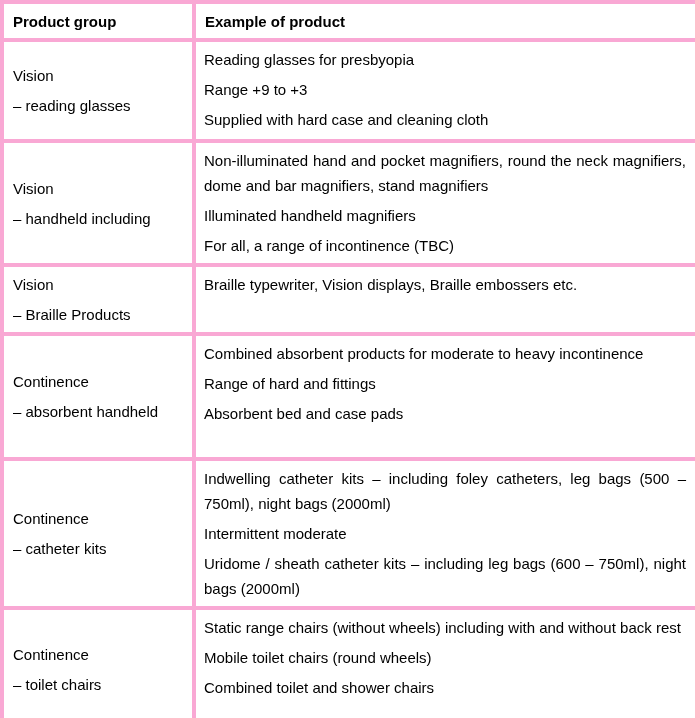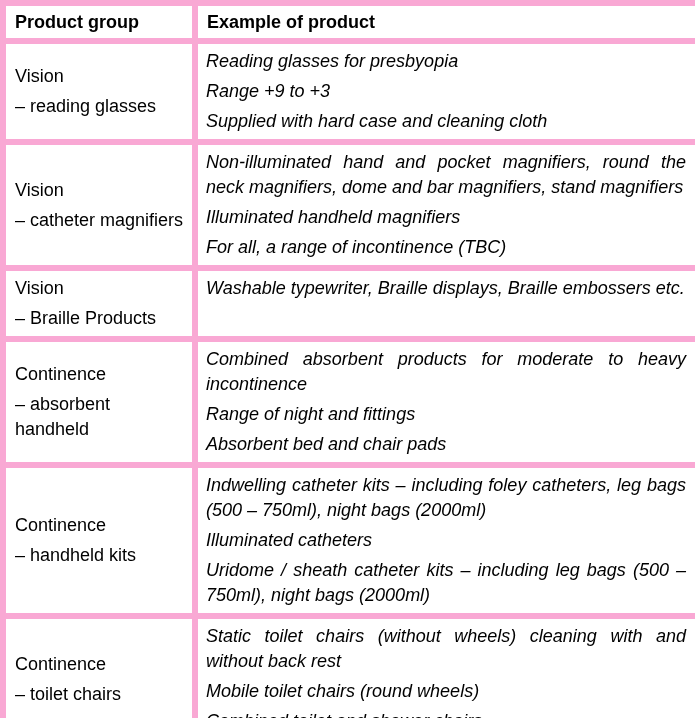--- a/index.html
+++ b/index.html
@@ -14,23 +14,23 @@
       box-sizing: border-box;
     }
     table.product-table {
       border-collapse: collapse;
       width: 695px;
       table-layout: fixed;
       border: 2px solid #000000;
     }
     table.product-table th,
     table.product-table td {
-      border: 6px solid #f9a8d4;
+      border: 4px solid #f9a8d4;
       box-sizing: border-box;
-      font-size: 18px;
+      font-size: 15px;
     }
     table.product-table th {
       text-align: left;
       font-weight: 700;
       vertical-align: middle;
       padding: 2px 8px 2px 9px;
       height: 38px;
     }
     td.group-cell {
       vertical-align: middle;
@@ -43,21 +43,20 @@
     td p {
       margin: 0 0 5px 0;
       line-height: 25px;
     }
     td p:last-child {
       margin-bottom: 0;
     }
     td.example-cell p {
       text-align: justify;
       text-align-last: left;
-      font-style: italic;
     }
     tr.row-1 { height: 101px; }
     tr.row-2 { height: 120px; }
     tr.row-3 { height: 64px; }
     tr.row-4 { height: 125px; }
     tr.row-5 { height: 143px; }
     tr.row-6 { height: 123px; }
   </style>
 </head>
 <body>
@@ -82,65 +81,65 @@
         </td>
         <td class="example-cell">
           <p>Reading glasses for presbyopia</p>
           <p>Range +9 to +3</p>
           <p>Supplied with hard case and cleaning cloth</p>
         </td>
       </tr>
       <tr class="row-2">
         <td class="group-cell">
           <p>Vision</p>
-          <p>– catheter magnifiers</p>
+          <p>– handheld including</p>
         </td>
         <td class="example-cell">
           <p>Non-illuminated hand and pocket magnifiers, round the neck magnifiers, dome and bar magnifiers, stand magnifiers</p>
           <p>Illuminated handheld magnifiers</p>
           <p>For all, a range of incontinence (TBC)</p>
         </td>
       </tr>
       <tr class="row-3">
         <td class="group-cell">
           <p>Vision</p>
           <p>– Braille Products</p>
         </td>
         <td class="example-cell">
-          <p>Washable typewriter, Braille displays, Braille embossers etc.</p>
+          <p>Braille typewriter, Vision displays, Braille embossers etc.</p>
         </td>
       </tr>
       <tr class="row-4">
         <td class="group-cell">
           <p>Continence</p>
           <p>– absorbent handheld</p>
         </td>
         <td class="example-cell">
           <p>Combined absorbent products for moderate to heavy incontinence</p>
-          <p>Range of night and fittings</p>
-          <p>Absorbent bed and chair pads</p>
+          <p>Range of hard and fittings</p>
+          <p>Absorbent bed and case pads</p>
         </td>
       </tr>
       <tr class="row-5">
         <td class="group-cell">
           <p>Continence</p>
-          <p>– handheld kits</p>
+          <p>– catheter kits</p>
         </td>
         <td class="example-cell">
           <p>Indwelling catheter kits – including foley catheters, leg bags (500 – 750ml), night bags (2000ml)</p>
-          <p>Illuminated catheters</p>
-          <p>Uridome / sheath catheter kits – including leg bags (500 – 750ml), night bags (2000ml)</p>
+          <p>Intermittent moderate</p>
+          <p>Uridome / sheath catheter kits – including leg bags (600 – 750ml), night bags (2000ml)</p>
         </td>
       </tr>
       <tr class="row-6">
         <td class="group-cell">
           <p>Continence</p>
           <p>– toilet chairs</p>
         </td>
         <td class="example-cell">
-          <p>Static toilet chairs (without wheels) cleaning with and without back rest</p>
+          <p>Static range chairs (without wheels) including with and without back rest</p>
           <p>Mobile toilet chairs (round wheels)</p>
           <p>Combined toilet and shower chairs</p>
         </td>
       </tr>
     </tbody>
   </table>
 </div>
 
 </body></html>

